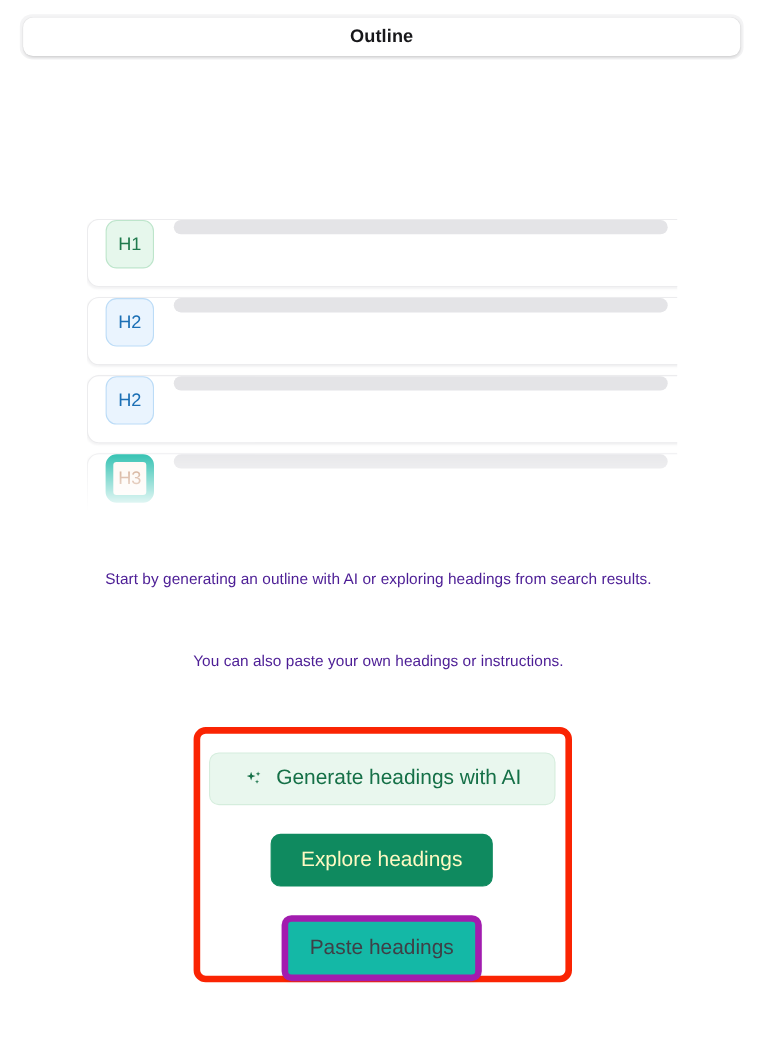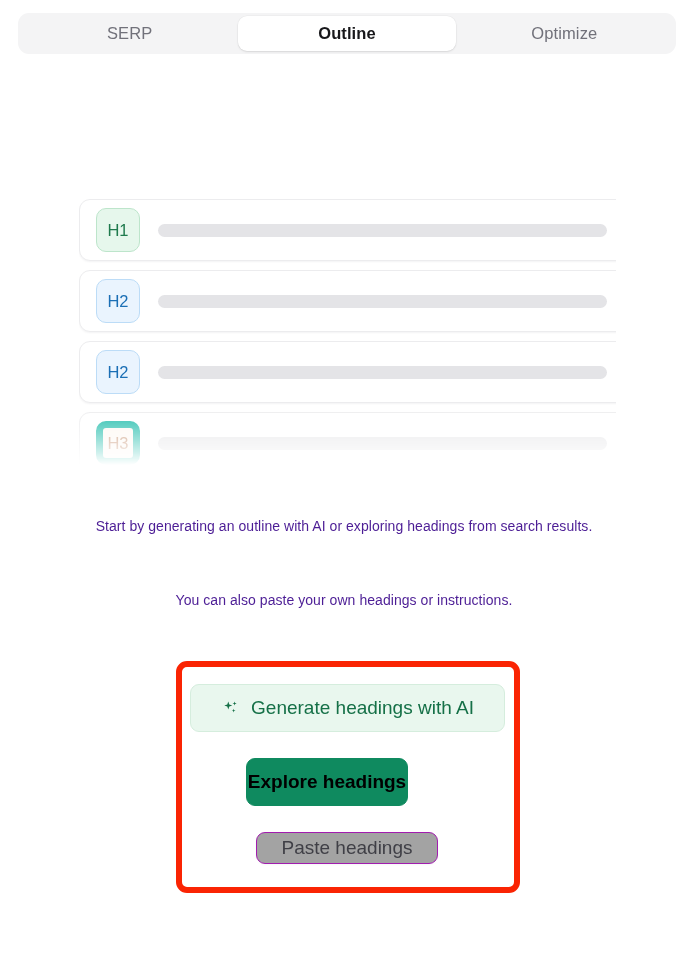--- a/index.html
+++ b/index.html
@@ -56,21 +56,21 @@
     mask-image: linear-gradient(to bottom, #000 0px, #000 205px, rgba(0,0,0,0.35) 245px, rgba(0,0,0,0) 266px);
   }
   .outline-row {
     width: 551px;
     height: 62px;
     background: #ffffff;
     border: 1px solid #ececee;
     border-radius: 11px;
     box-shadow: 0 1px 2px rgba(16,24,40,.05);
     display: flex;
-    align-items: center;
+    align-items: flex-start;
     margin-bottom: 9px;
     padding-left: 16px;
   }
   .badge {
     width: 44px; height: 44px;
     border-radius: 10px;
     display: flex;
     align-items: center;
     justify-content: center;
     font-size: 16.5px;
@@ -130,51 +130,45 @@
     background: #e9f7ee;
     border: 1px solid #d5eddd;
     color: #157047;
     font-size: 19px;
     font-weight: 400;
     gap: 11px;
   }
   .sparkle-icon { width: 19px; height: 19px; display:block; flex:0 0 auto; }
   .btn-explore {
     left: 246px; top: 758px;
-    width: 162px; height: 48px;
+    width: 202px; height: 48px;
     background: #0f8a5f;
     border: 1px solid #0f8a5f;
-    color: #000000;
+    color: #fef9c3;
     font-size: 19px;
-    font-weight: 700;
+    font-weight: 400;
   }
   .btn-paste {
     left: 256px; top: 832px;
-    width: 182px; height: 32px;
-    background: #a3a3a3;
-    border: 1px solid #a21caf;
+    width: 182px; height: 60px;
+    background: #14b8a6;
+    border: 6px solid #a21caf;
     color: #3f3f46;
     font-size: 19px;
     box-shadow: 0 1px 2px rgba(16,24,40,.04);
   }
 </style>
 </head>
 <body>
 
 <div class="app">
 
   <div class="tabbar">
-    <div class="tab">
-      <span>SERP</span>
-    </div>
     <div class="tab active">
       <span>Outline</span>
-    </div>
-    <div class="tab">
-      <span>Optimize</span>
     </div>
   </div>
 
   <div class="outline-preview">
     <div class="outline-row">
       <div class="badge h1">H1</div>
       <div class="bar"></div>
     </div>
     <div class="outline-row">
       <div class="badge h2">H2</div>

